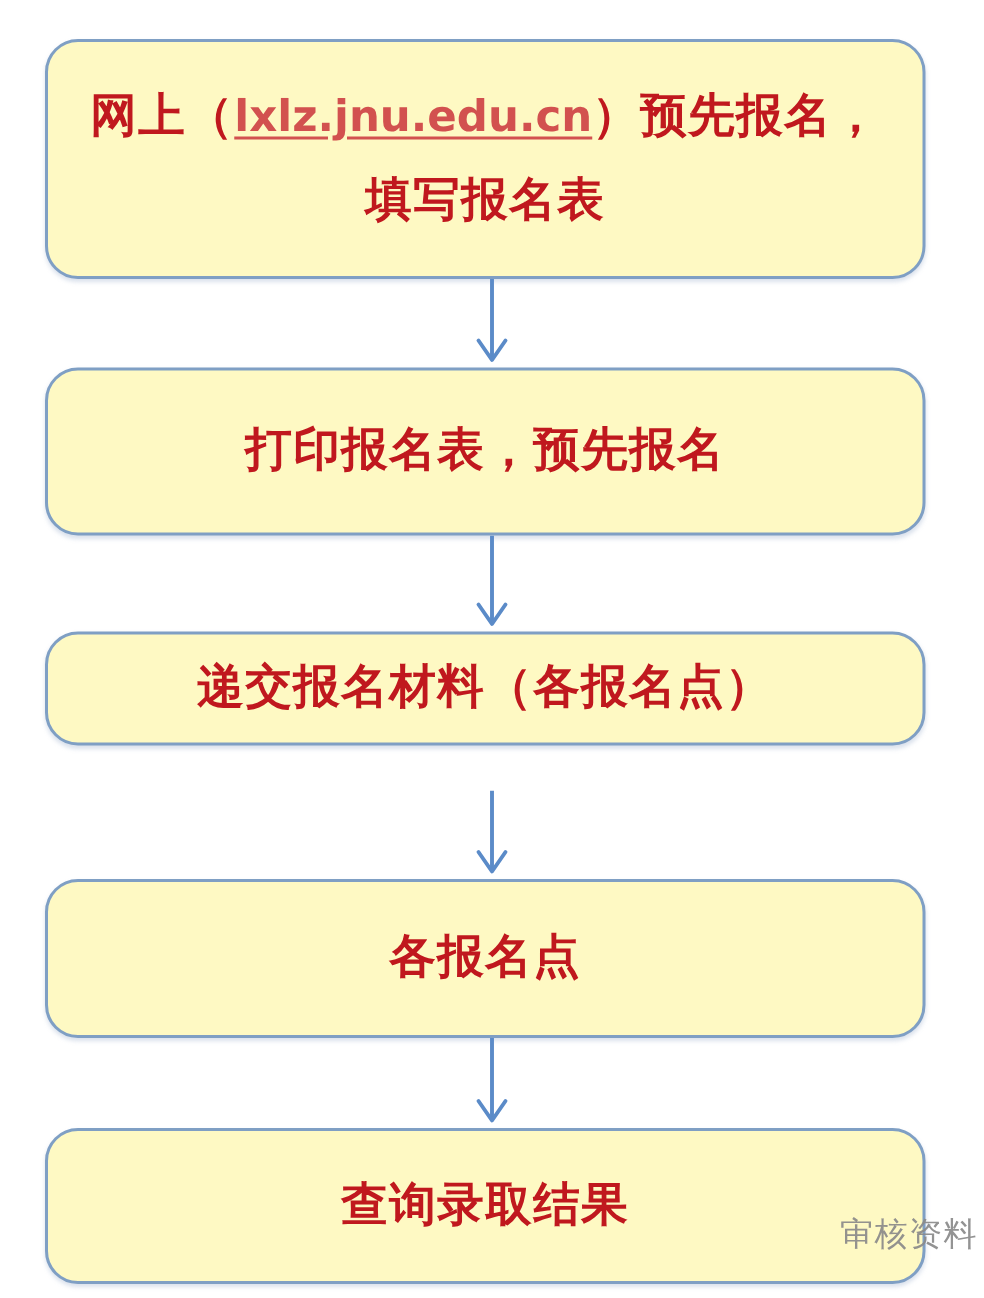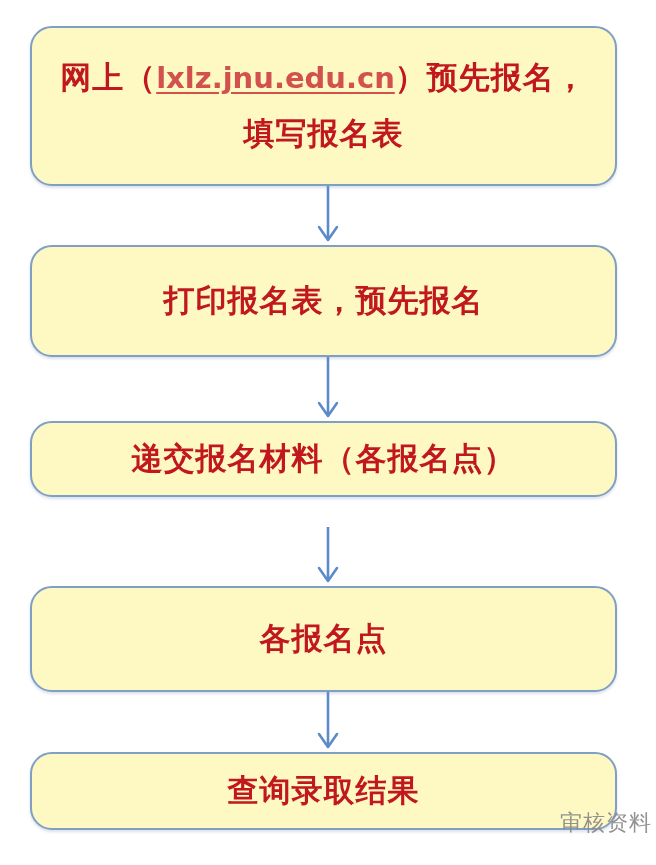--- a/index.html
+++ b/index.html
@@ -61,21 +61,21 @@
     text-decoration: underline;
     text-underline-offset: 4px;
     letter-spacing: 0px;
   }
 
   
   #node-1 { top: 26px;  height: 160px; }
   #node-2 { top: 245px; height: 112px; }
   #node-3 { top: 421px; height: 76px; }
   #node-4 { top: 586px; height: 106px; }
-  #node-5 { top: 752px; height: 78px; }
+  #node-5 { top: 752px; height: 104px; }
 
   .connector {
     position: absolute;
     left: 308px;
     width: 40px;
   }
   #connector-1 { top: 186px; height: 60px; }
   #connector-2 { top: 357px; height: 65px; }
   #connector-3 { top: 527px; height: 60px; }
   #connector-4 { top: 692px; height: 61px; }

